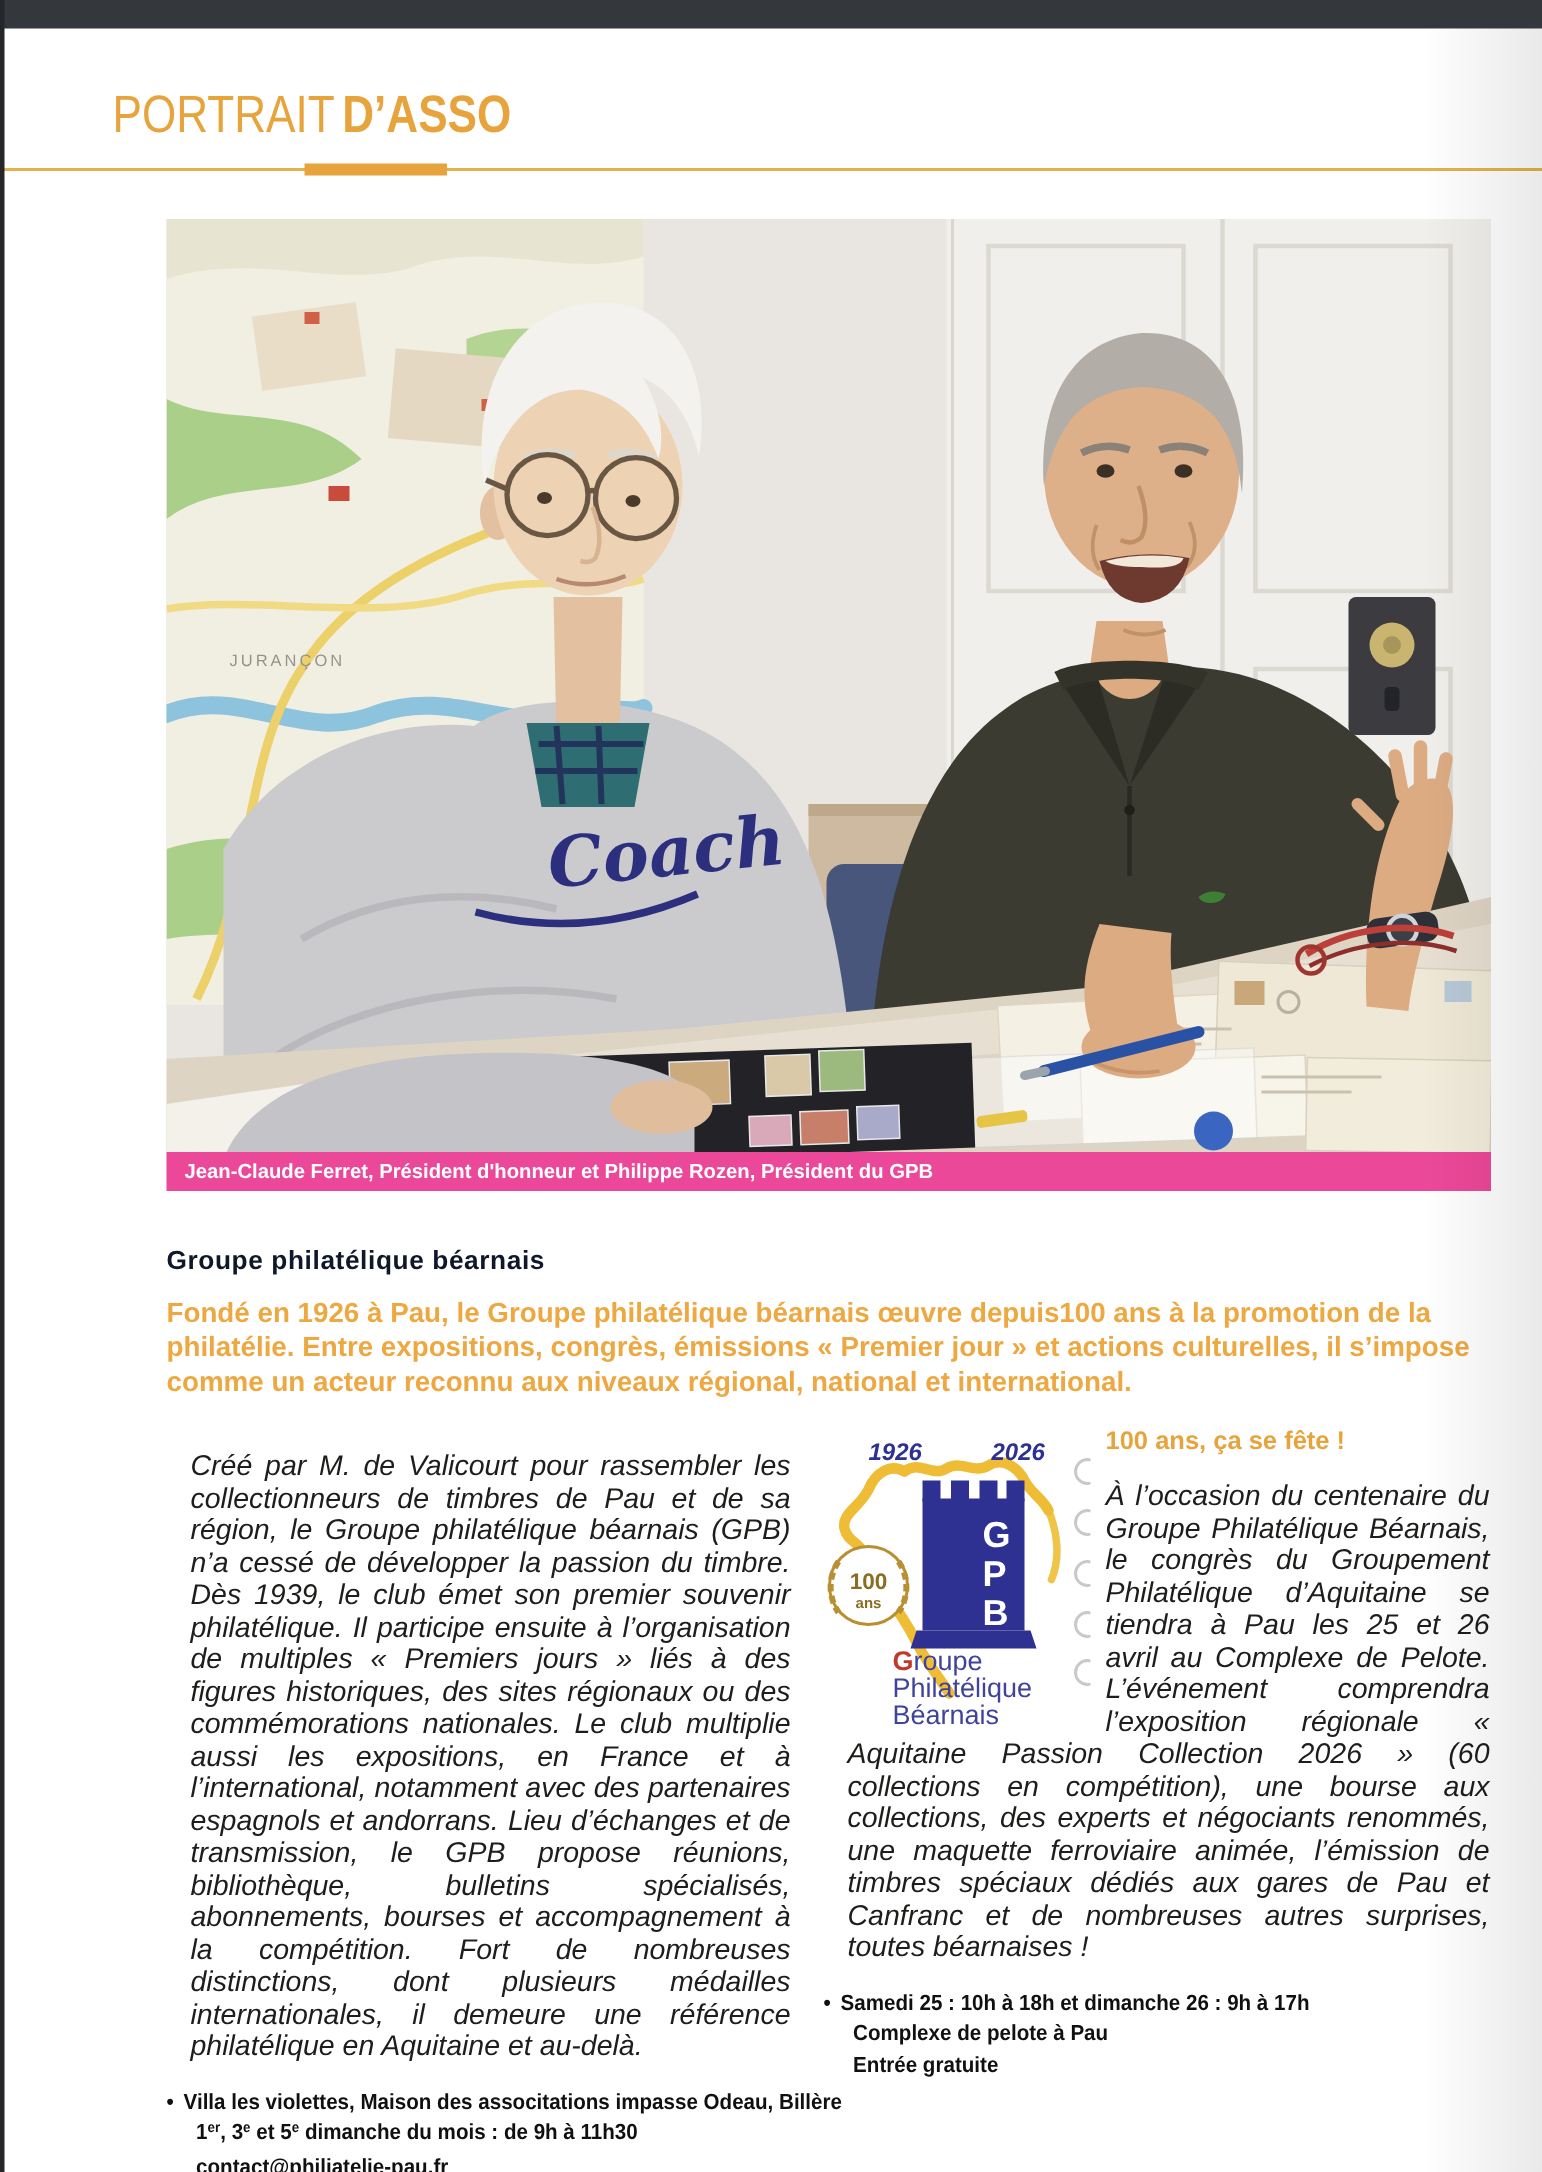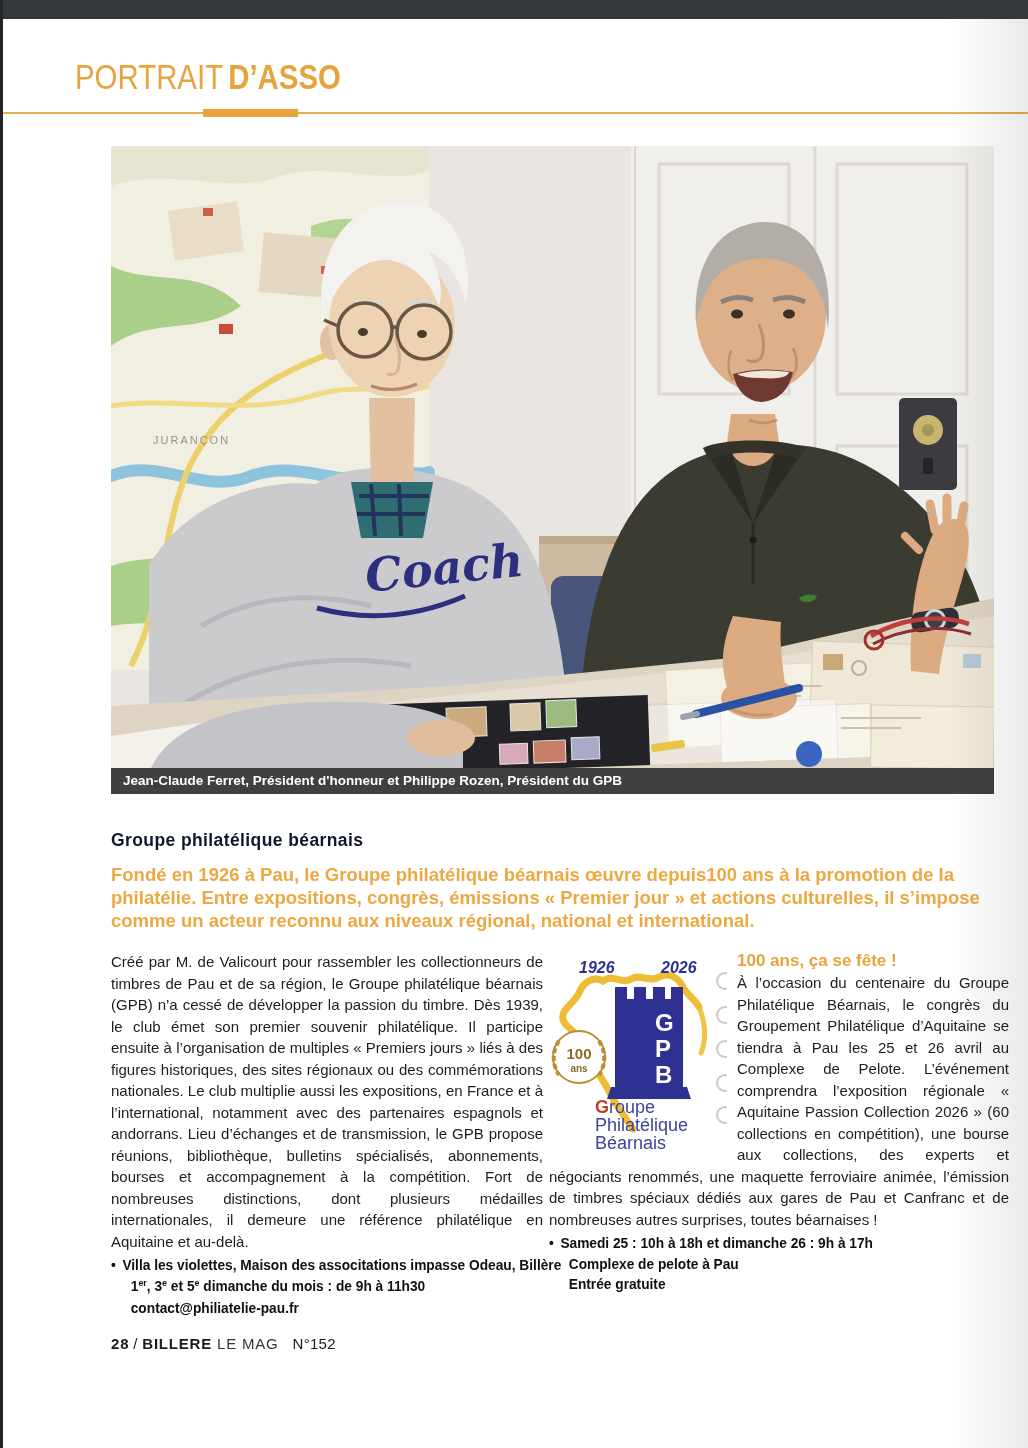--- a/index.html
+++ b/index.html
@@ -14,30 +14,30 @@
   .masthead{margin:57px 0 0 75px;font-size:35px;color:#e8a43c;white-space:nowrap;
     transform:scaleX(0.84);transform-origin:left center;letter-spacing:0;}
   .masthead .light{font-weight:400;}
   .masthead .bold{font-weight:700;margin-left:6px;}
   .gold-rule{position:relative;margin-top:12px;height:8px;}
   .gold-rule::before{content:"";position:absolute;top:3px;left:0;right:0;height:2px;background:#e2b24c;}
   .gold-rule .thick{position:absolute;left:203px;top:0;width:95px;height:8px;background:#e8a43c;}
   .content{padding-left:111px;}
   .photo{margin:29px 0 0 0;width:883px;}
   .photo-svg{display:block;width:883px;height:622px;background:#e9e6e1;}
-  .photo figcaption{height:26px;background:#404040;color:#ffffff;font-size:13.5px;font-weight:700;
+  .photo figcaption{height:26px;background:#ec4899;color:#ffffff;font-size:13.5px;font-weight:700;
     line-height:26px;padding-left:12px;}
   .kicker{margin:36px 0 0;font-size:17.5px;font-weight:700;color:#0f172a;letter-spacing:0.4px;}
   .title{margin:5px 0 0;font-size:41px;font-weight:300;color:#ecab49;letter-spacing:-0.5px;}
   .lead{margin:12px 0 0;width:888px;font-size:18.5px;font-weight:700;color:#eda841;line-height:23px;}
   .columns{display:flex;margin-top:19px;width:898px;gap:6px;}
   .col-left{width:432px;flex:none;}
   .col-right{width:460px;flex:none;}
   .col-right::after{content:"";display:block;clear:both;}
-  p.body{margin:0;font-size:15px;line-height:21.5px;text-align:justify;color:#1d1d1b;hyphens:none;}
+  p.body{margin:16px;font-size:19px;line-height:21.5px;text-align:justify;color:#1d1d1b;hyphens:none;font-style:italic;}
   .info{margin-top:3px;transform:scaleX(0.94);transform-origin:left top;}
   .info-line{margin:0;font-size:14.6px;line-height:20.5px;font-weight:700;color:#101010;white-space:nowrap;}
   .info-line.indent{padding-left:21px;}
   .marker{margin-right:7px;}
   sup{font-size:9.5px;vertical-align:baseline;position:relative;top:-5px;}
   .logo-box{float:left;width:178px;height:198px;margin:2px 10px 4px 0;}
   .logo-box svg{display:block;width:178px;height:198px;}
   .cent-heading{margin:0 0 1px;font-size:17px;font-weight:700;color:#e8a43c;line-height:20px;}
   .page-footer{margin-top:16px;font-size:15px;color:#1a1a1a;letter-spacing:0.8px;}
   .page-footer span{display:inline-block;}

